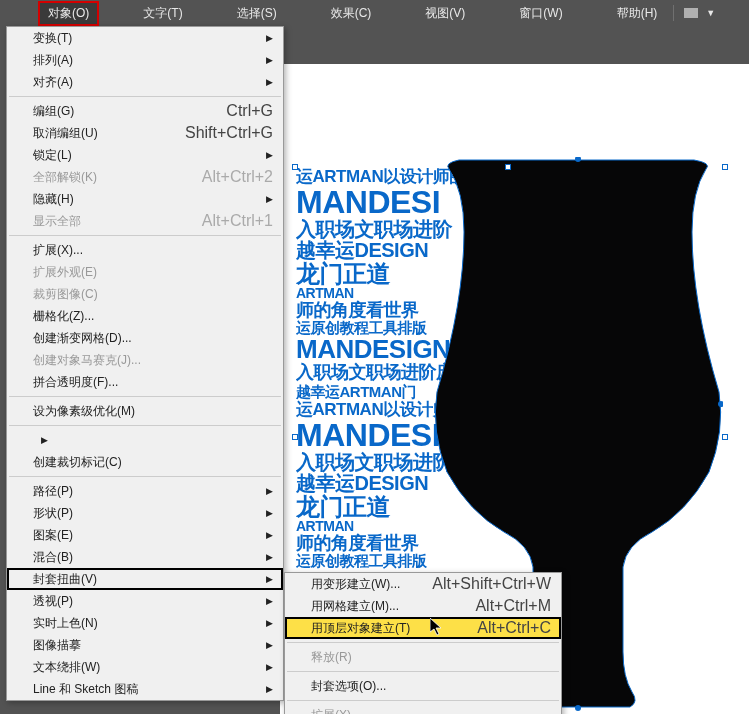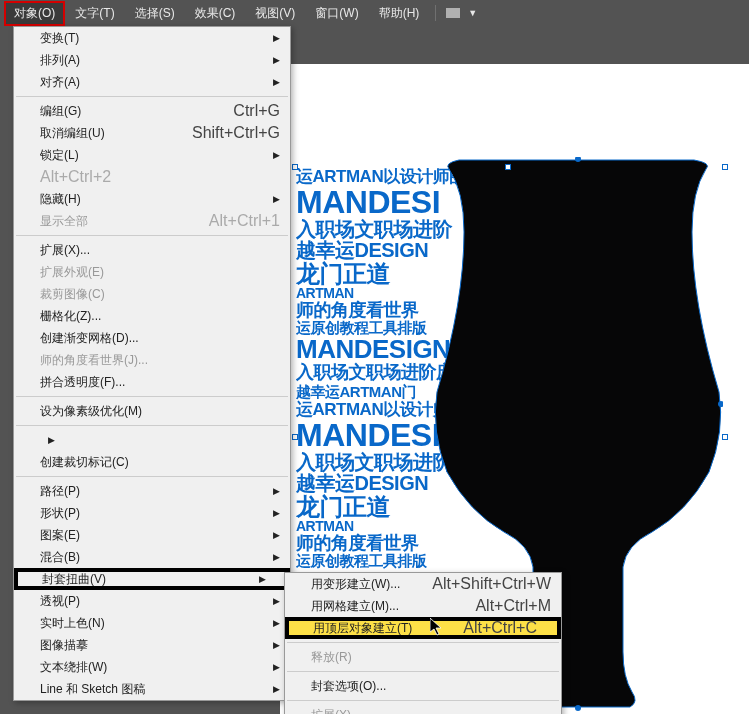--- a/index.html
+++ b/index.html
@@ -1,36 +1,36 @@
 <!DOCTYPE html>
 <html><head>
   <meta charset="utf-8">
   <style>
     * { margin: 0; padding: 0; box-sizing: border-box; font-family: "Microsoft YaHei", sans-serif; }
     body { width: 749px; height: 714px; background: #535353; overflow: hidden; position: relative; }
     
     .menubar { display: flex; align-items: center; height: 26px; background: #535353; padding: 0 4px; }
-    .menubar-item { color: #e8e8e8; font-size: 12px; padding: 4px 10px; cursor: pointer; }
+    .menubar-item { color: #e8e8e8; font-size: 12px; padding: 4px 10px; cursor: pointer; margin-left: 34px; }
     .menubar-item.active { background: #3a3a3a; border: 2px solid #d40000; padding: 2px 8px; }
     .menubar-sep { width: 1px; height: 16px; background: #707070; margin: 0 6px; }
     .menubar-icon { width: 14px; height: 10px; background: #b0b0b0; margin: 0 4px; }
     
     .canvas { position: absolute; left: 280px; top: 64px; width: 472px; height: 650px; background: #fff; }
     .text-collage { position: absolute; left: 296px; top: 168px; width: 182px; height: 430px; overflow: hidden; }
     .tc-line { color: #0968c9; font-weight: bold; white-space: nowrap; font-family: Arial, sans-serif; letter-spacing: -0.5px; }
     .vase { position: absolute; left: 434px; top: 157px; width: 289px; height: 557px; }
     .vase svg { width: 100%; height: 100%; }
     .handle { position: absolute; width: 6px; height: 6px; border: 1px solid #0968c9; background: #fff; }
     
     .menu { position: absolute; background: #f0f0f0; border: 1px solid #999; box-shadow: 2px 2px 6px rgba(0,0,0,0.3); font-size: 12px; min-width: 260px; }
-    .menu.main { left: 6px; top: 26px; width: 278px; margin-left: 7px; }
+    .menu.main { left: 6px; top: 26px; width: 278px; }
     .menu.sub { left: 284px; top: 572px; width: 278px; }
     .menu-item { display: flex; align-items: center; padding: 4px 10px 4px 26px; color: #222; cursor: pointer; height: 22px; }
     .menu-item.disabled { color: #999; }
-    .menu-item.highlighted { border: 4px solid #000000; padding: 2px 20px 2px 24px; }
+    .menu-item.highlighted { border: 2px solid #000000; padding: 2px 8px 2px 24px; }
     .menu-item.hover { background: #fde047; }
     .menu-item .label { flex: 1; }
     .menu-item .shortcut { color: #444; font-size: 16px; }
     .menu-item.disabled .shortcut { color: #aaa; }
     .menu-item .arrow { font-size: 9px; margin-left: 8px; }
     .menu-sep { height: 1px; background: #ccc; margin: 3px 2px; }
     .cursor { position: absolute; left: 430px; top: 618px; z-index: 100; pointer-events: none; }
   </style>
 </head>
 <body>
@@ -109,20 +109,21 @@
     </div>
     <div class="menu-item">
       <span class="label">取消编组(U)</span>
       <span class="shortcut">Shift+Ctrl+G</span>
     </div>
     <div class="menu-item">
       <span class="label">锁定(L)</span>
       <span class="arrow">▶</span>
     </div>
     <div class="menu-item disabled">
+      <span class="label">全部解锁(K)</span>
       <span class="shortcut">Alt+Ctrl+2</span>
     </div>
     <div class="menu-item">
       <span class="label">隐藏(H)</span>
       <span class="arrow">▶</span>
     </div>
     <div class="menu-item disabled">
       <span class="label">显示全部</span>
       <span class="shortcut">Alt+Ctrl+1</span>
     </div>
@@ -136,21 +137,21 @@
     <div class="menu-item disabled">
       <span class="label">裁剪图像(C)</span>
     </div>
     <div class="menu-item">
       <span class="label">栅格化(Z)...</span>
     </div>
     <div class="menu-item">
       <span class="label">创建渐变网格(D)...</span>
     </div>
     <div class="menu-item disabled">
-      <span class="label">师的角度看世界(J)...</span>
+      <span class="label">创建对象马赛克(J)...</span>
     </div>
     <div class="menu-item">
       <span class="label">拼合透明度(F)...</span>
     </div>
     <div class="menu-sep"></div>
     <div class="menu-item">
       <span class="label">设为像素级优化(M)</span>
     </div>
     <div class="menu-sep"></div>
     <div class="menu-item">

